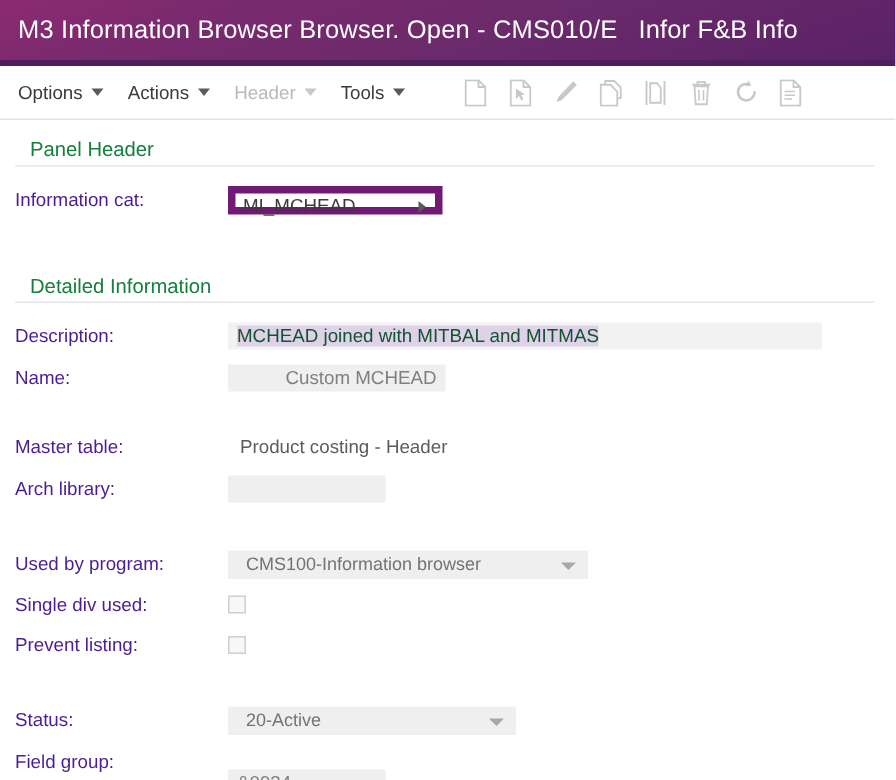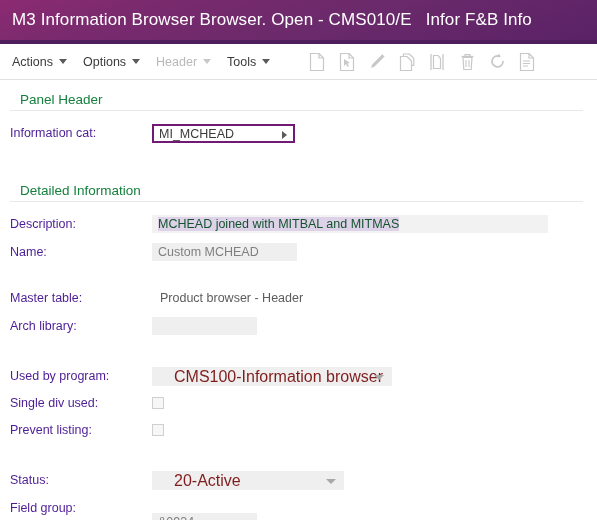--- a/index.html
+++ b/index.html
@@ -131,58 +131,58 @@
   .fld-desc {
     width: 396px;
     background: #f2f2f2;
     color: #8e7ca0;
   }
   .fld-desc .sel {
     background: #ddd2e8;
     color: #14532d;
     margin-top: 34px;
   }
-  .fld-name { width: 145px; }
+  .fld-name { width: 145px; text-align: right; }
   .fld-master { width: 105px; color: #7d7d7d; }
   .fld-arch { width: 105px; }
   .fld-fieldgroup { width: 105px; margin-top: 28px; }
 
   .static-text {
     font-size: 12.5px;
     color: #5c5c5c;
     margin-left: 8px;
     white-space: nowrap;
   }
 
   .combo {
     background: #efefef;
     height: 19px;
     line-height: 19px;
-    font-size: 16px;
-    color: #7f1d1d;
-    padding: 0 22px;
+    font-size: 12px;
+    color: #737373;
+    padding: 0 12px;
     box-sizing: border-box;
     position: relative;
     white-space: nowrap;
   }
   .combo-used { width: 240px; }
   .combo-status { width: 192px; }
   .combo .dncaret {
     position: absolute;
     right: 8px;
     top: 8px;
     width: 0; height: 0;
     border-left: 5px solid transparent;
     border-right: 5px solid transparent;
     border-top: 5px solid #a8a8a8;
   }
 
   .lookup {
     background: #ffffff;
-    border: 2px solid #701a75;
+    border: 5px solid #701a75;
     width: 143px;
     height: 19px;
     line-height: 17px;
     font-size: 12.5px;
     color: #3a3a3a;
     padding: 0 5px;
     box-sizing: border-box;
     position: relative;
     white-space: nowrap;
   }
@@ -214,25 +214,25 @@
 
 <div class="titlebar">
   <div class="titlebar-text">
     <span>M3 Information Browser Browser. Open - CMS010/E</span><span class="app-name">Infor F&amp;B Info</span>
   </div>
 </div>
 <div class="titlebar-bottom"></div>
 
 <div class="toolbar">
   <div class="menu-item">
+    <span>Options</span>
+    <i class="caret"></i>
+  </div>
+  <div class="menu-item">
     <span>Actions</span>
-    <i class="caret"></i>
-  </div>
-  <div class="menu-item">
-    <span>Options</span>
     <i class="caret"></i>
   </div>
   <div class="menu-item disabled">
     <span>Header</span>
     <i class="caret"></i>
   </div>
   <div class="menu-item">
     <span>Tools</span>
     <i class="caret"></i>
   </div>
@@ -331,21 +331,21 @@
     <div class="label">Name:</div>
     <div class="fld fld-name">
       <span>Custom MCHEAD</span>
     </div>
   </div>
 
   <div class="gap-md"></div>
 
   <div class="form-row">
     <div class="label">Master table:</div>
-    <div class="static-text">Product browser - Header</div>
+    <div class="static-text">Product costing - Header</div>
   </div>
 
   <div style="height:4px"></div>
 
   <div class="form-row">
     <div class="label">Arch library:</div>
     <div class="fld fld-arch">
       <span></span>
     </div>
   </div>

